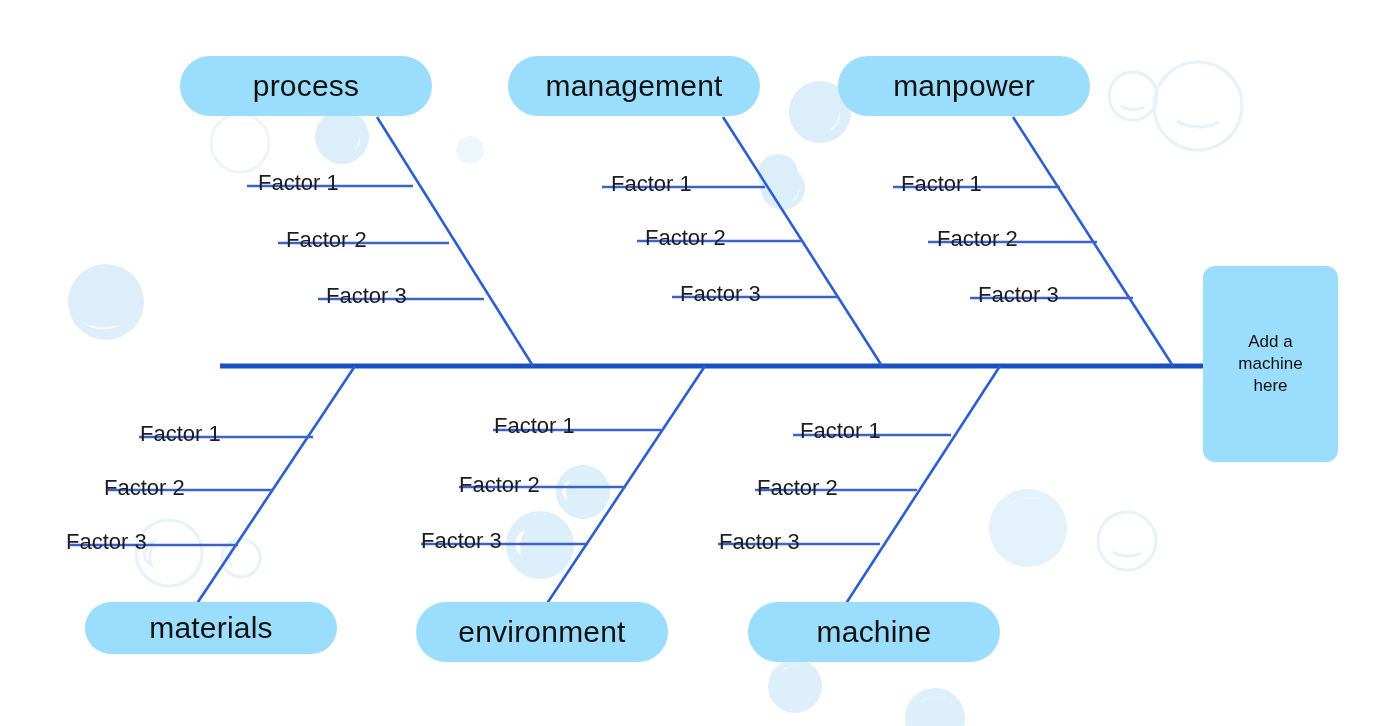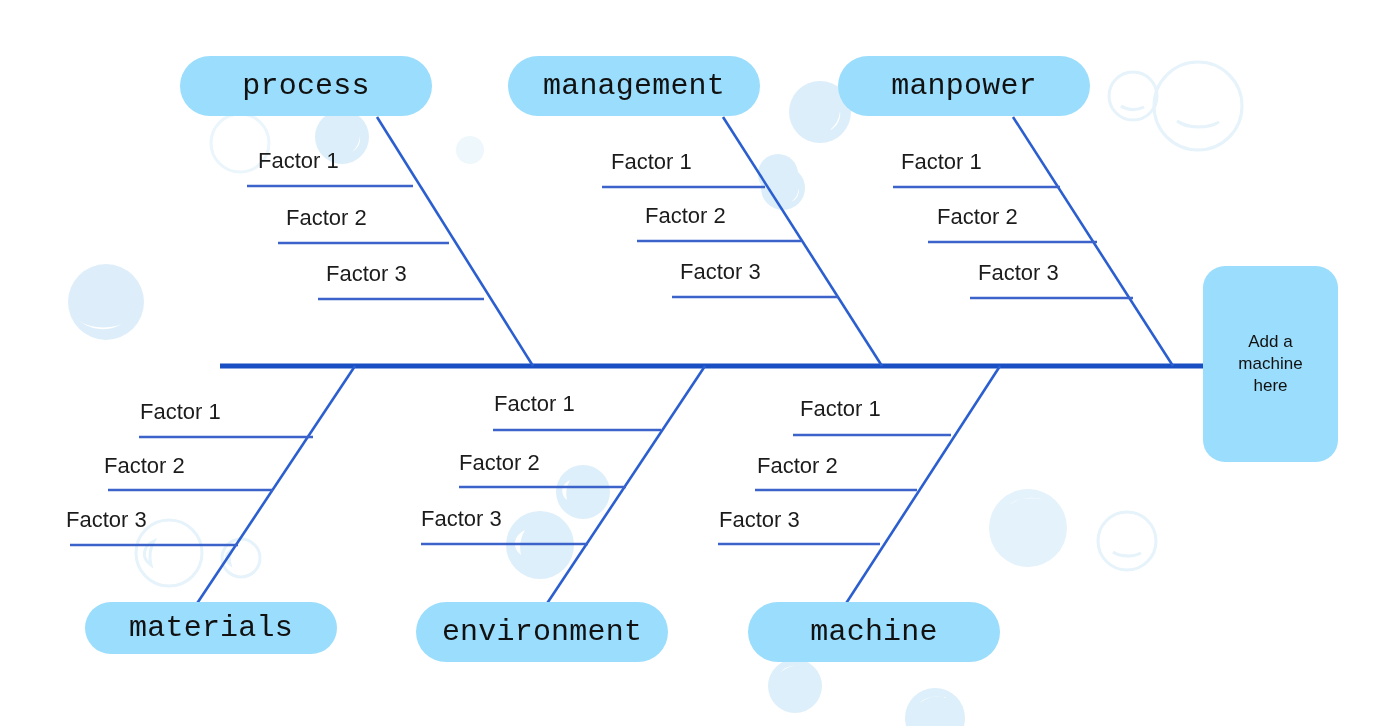--- a/index.html
+++ b/index.html
@@ -31,46 +31,47 @@
     position: absolute;
     z-index: 3;
     background: #9BDDFC;
     border-radius: 999px;
     display: flex;
     align-items: center;
     justify-content: center;
     color: #111111;
     font-size: 30px;
     letter-spacing: 0.2px;
-    font-family: Liberation Mono, monospace;
+    font-family: Liberation Sans, sans-serif;
     box-sizing: border-box;
   }
   .problem-box {
     position: absolute;
     z-index: 3;
     background: #9BDDFC;
-    border-radius: 22px;
+    border-radius: 12px;
     display: flex;
     align-items: center;
     justify-content: center;
     text-align: center;
     color: #111111;
     font-size: 17px;
     line-height: 1.28;
     font-family: "Liberation Sans", sans-serif;
     box-sizing: border-box;
     padding: 6px;
   }
   .factor-label {
     position: absolute;
     z-index: 3;
     color: #1c1c1c;
     font-size: 22px;
     white-space: nowrap;
     font-family: "Liberation Sans", sans-serif;
+    margin-top: 22px;
   }
 </style>
 </head>
 <body>
 
 <div id="canvas">
 
   <svg id="bubbles" viewBox="0 0 1400 726" xmlns="http://www.w3.org/2000/svg">
 
     <g>

